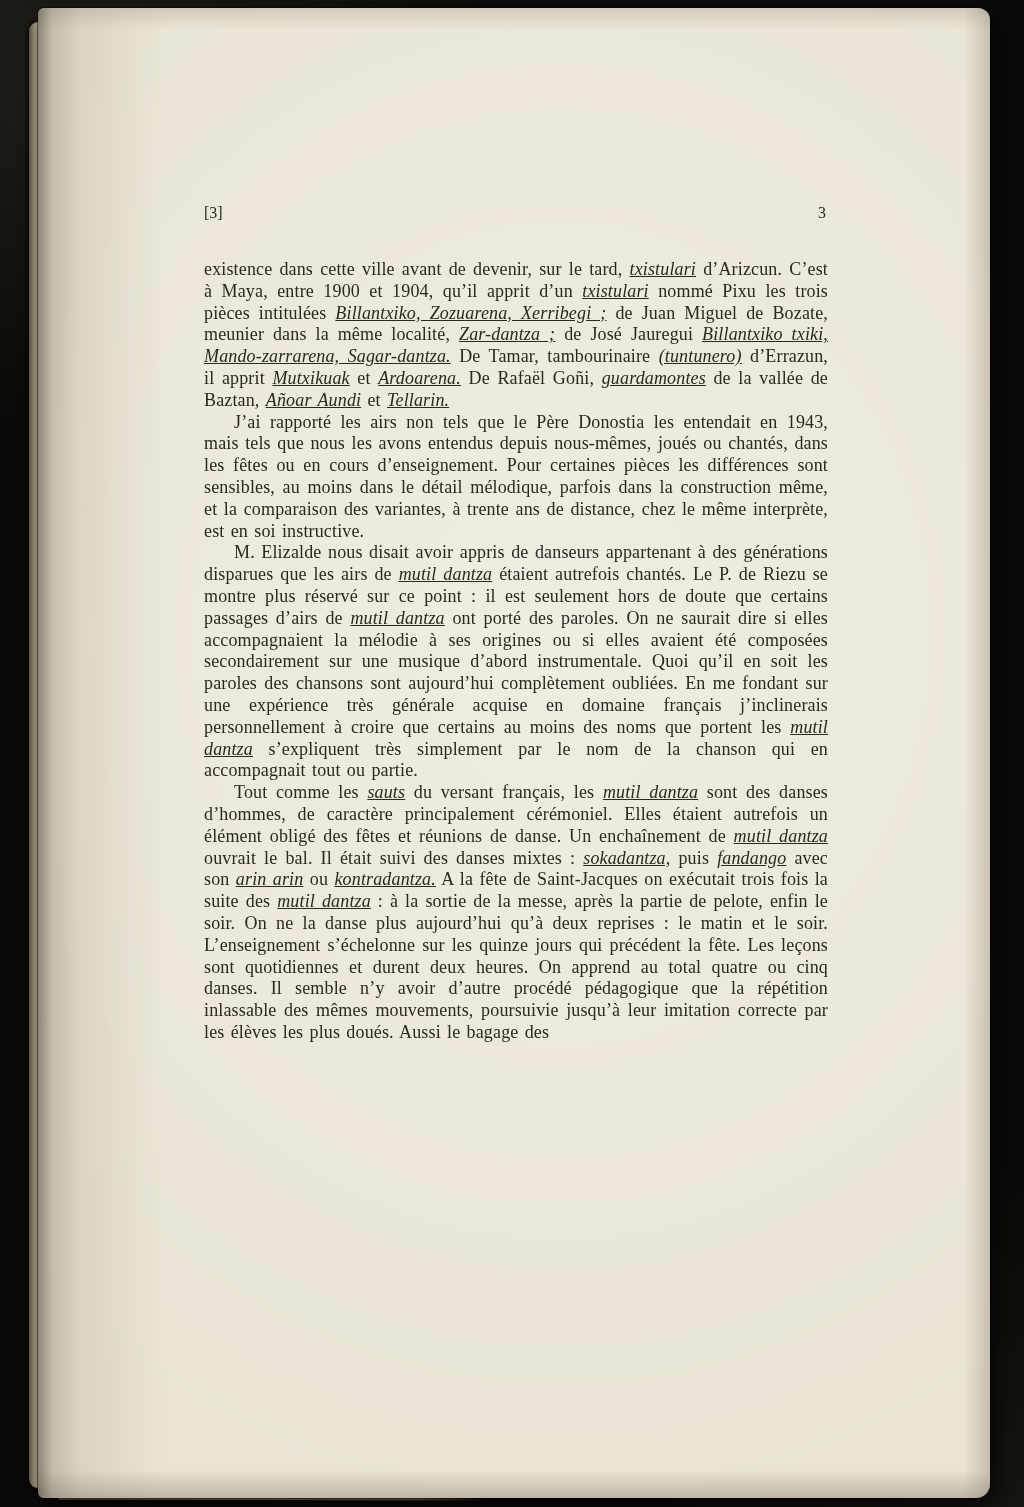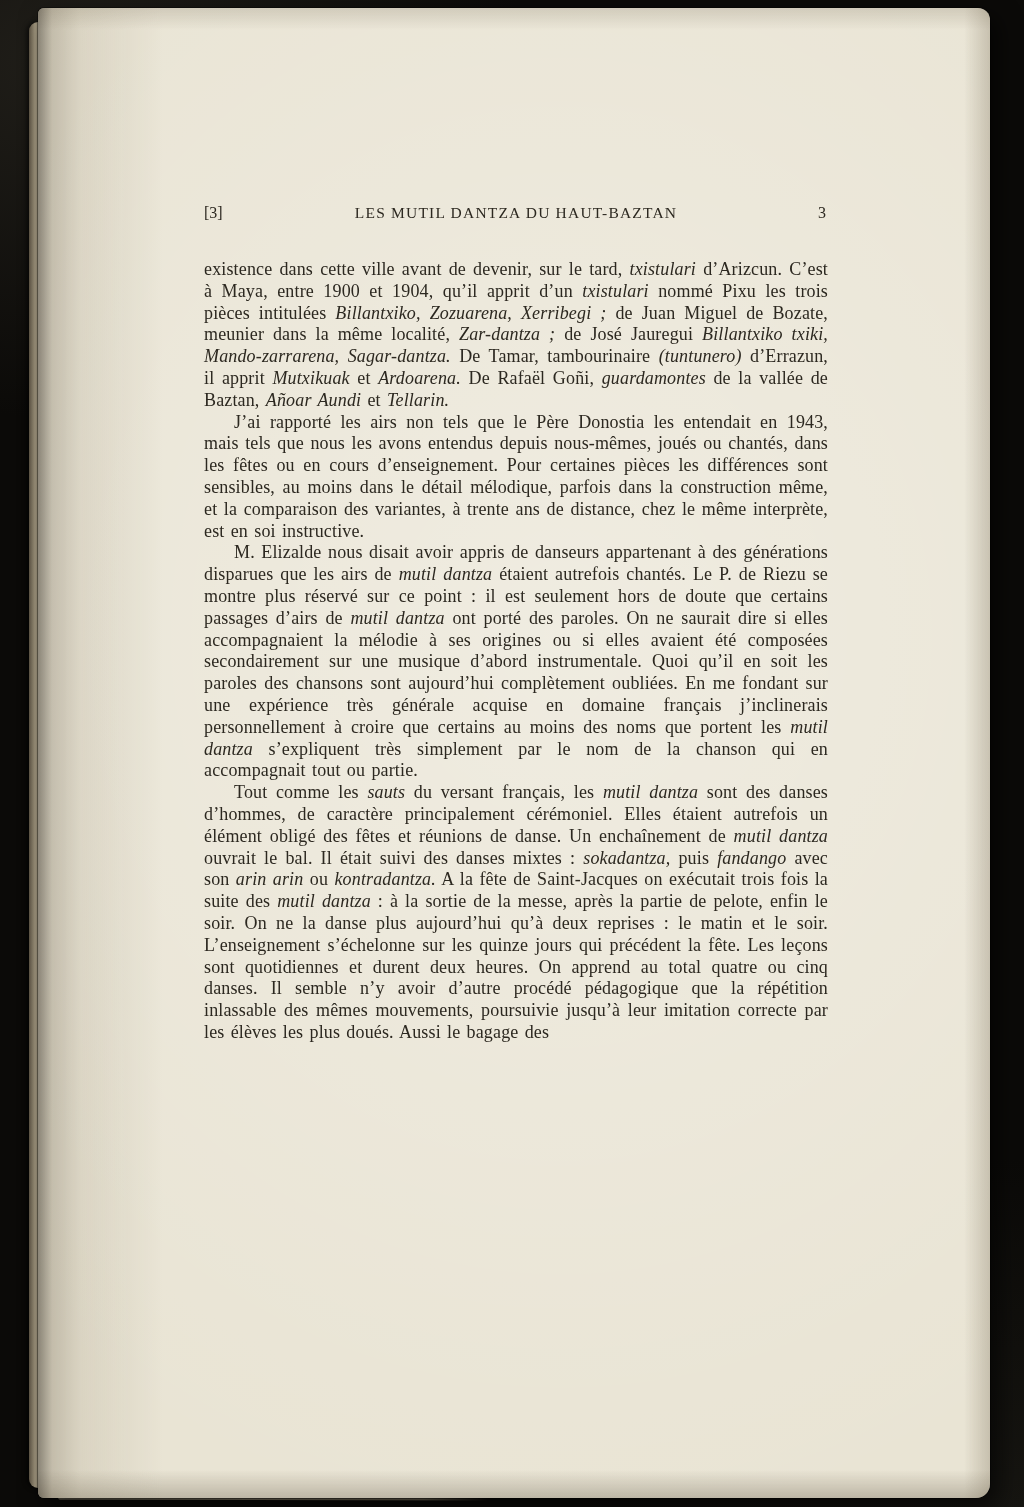--- a/index.html
+++ b/index.html
@@ -77,34 +77,33 @@
     margin-top:31px;
     font-size:18px;
     line-height:21.8px;
     text-align:justify;
     word-spacing:1.6px;
     letter-spacing:0.15px;
     hyphens:auto;
   }
   .bodytext p{margin:0;}
   .bodytext p.indent{text-indent:30px;}
-  .it{font-style:italic;}
+  .it{font-style:italic;text-decoration:underline;}
 </style>
 </head>
 <body>
 
 <div class="under-pages"></div>
 <div class="corner-edge"></div>
 <div class="bottom-edge"></div>
 
 <div class="paper">
   <div class="content">
     <div class="running-head">
       <span class="num-left">[3]</span>
-      <div class="title">LES MUTIL DANTZA DU HAUT-BAZTAN</div>
       <span class="num-right">3</span>
     </div>
     <div class="bodytext">
         <p class=""><span>existence dans cette ville avant de devenir, sur le tard, </span><span class="it">txistulari</span><span> d’Arizcun. C’est à Maya, entre 1900 et 1904, qu’il apprit d’un </span><span class="it">txistulari</span><span> nommé Pixu les trois pièces intitulées </span><span class="it">Billantxiko, Zozuarena, Xerribegi&nbsp;;</span><span> de Juan Miguel de Bozate, meunier dans la même localité, </span><span class="it">Zar-dantza&nbsp;;</span><span> de José Jauregui </span><span class="it">Billantxiko txiki, Mando-zarrarena, Sagar-dantza.</span><span> De Tamar, tambourinaire </span><span class="it">(tuntunero)</span><span> d’Errazun, il apprit </span><span class="it">Mutxikuak</span><span> et </span><span class="it">Ardoarena.</span><span> De Rafaël Goñi, </span><span class="it">guardamontes</span><span> de la vallée de Baztan, </span><span class="it">Añoar Aundi</span><span> et </span><span class="it">Tellarin.</span></p>
         <p class="indent"><span>J’ai rapporté les airs non tels que le Père Donostia les entendait en 1943, mais tels que nous les avons entendus depuis nous-mêmes, joués ou chantés, dans les fêtes ou en cours d’enseignement. Pour certaines pièces les différences sont sensibles, au moins dans le détail mélodique, parfois dans la construction même, et la comparaison des variantes, à trente ans de distance, chez le même interprète, est en soi instructive.</span></p>
         <p class="indent"><span>M. Elizalde nous disait avoir appris de danseurs appartenant à des générations disparues que les airs de </span><span class="it">mutil dantza</span><span> étaient autrefois chantés. Le P. de Riezu se montre plus réservé sur ce point&nbsp;: il est seulement hors de doute que certains passages d’airs de </span><span class="it">mutil dantza</span><span> ont porté des paroles. On ne saurait dire si elles accompagnaient la mélodie à ses origines ou si elles avaient été composées secondairement sur une musique d’abord instrumentale. Quoi qu’il en soit les paroles des chansons sont aujourd’hui complètement oubliées. En me fondant sur une expérience très générale acquise en domaine français j’inclinerais personnellement à croire que certains au moins des noms que portent les </span><span class="it">mutil dantza</span><span> s’expliquent très simplement par le nom de la chanson qui en accompagnait tout ou partie.</span></p>
         <p class="indent"><span>Tout comme les </span><span class="it">sauts</span><span> du versant français, les </span><span class="it">mutil dantza</span><span> sont des danses d’hommes, de caractère principalement cérémoniel. Elles étaient autrefois un élément obligé des fêtes et réunions de danse. Un enchaînement de </span><span class="it">mutil dantza</span><span> ouvrait le bal. Il était suivi des danses mixtes&nbsp;: </span><span class="it">sokadantza,</span><span> puis </span><span class="it">fandango</span><span> avec son </span><span class="it">arin arin</span><span> ou </span><span class="it">kontradantza.</span><span> A la fête de Saint-Jacques on exécutait trois fois la suite des </span><span class="it">mutil dantza</span><span>&nbsp;: à la sortie de la messe, après la partie de pelote, enfin le soir. On ne la danse plus aujourd’hui qu’à deux reprises&nbsp;: le matin et le soir. L’enseignement s’échelonne sur les quinze jours qui précédent la fête. Les leçons sont quotidiennes et durent deux heures. On apprend au total quatre ou cinq danses. Il semble n’y avoir d’autre procédé pédagogique que la répétition inlassable des mêmes mouvements, poursuivie jusqu’à leur imitation correcte par les élèves les plus doués. Aussi le bagage des</span></p>
       </div>
   </div>
 </div>

